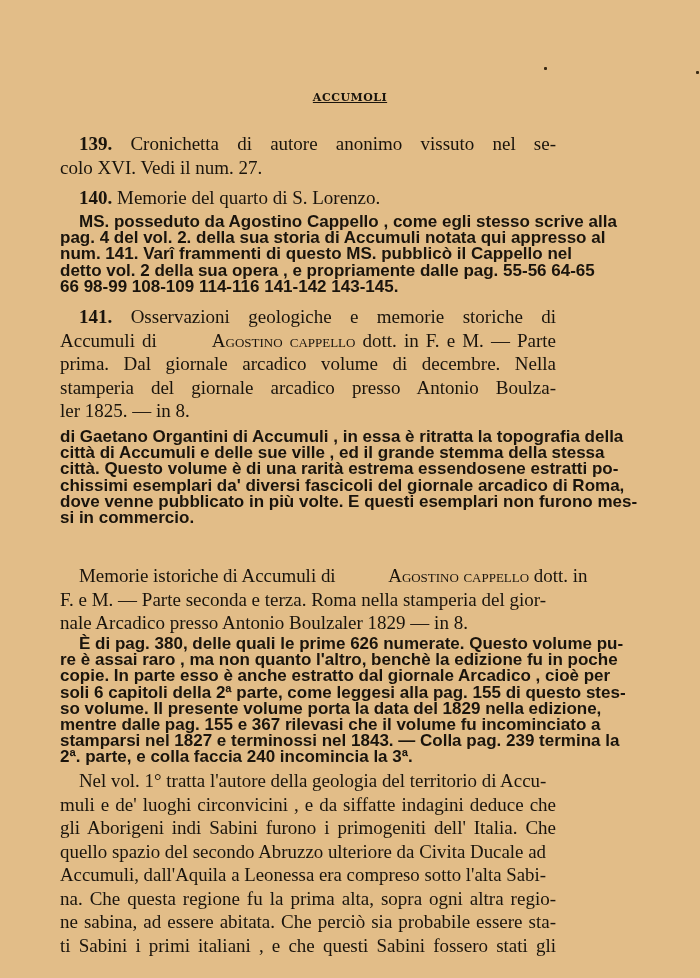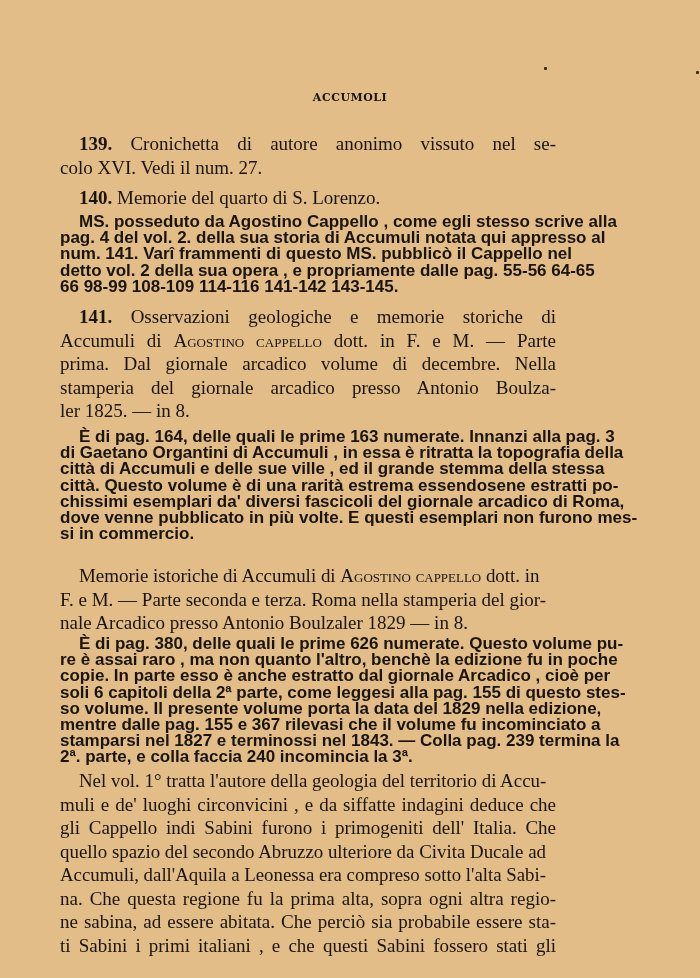--- a/index.html
+++ b/index.html
@@ -7,39 +7,39 @@
     width:700px; height:978px; overflow:hidden;
     background:#e2bd88;
     color:#1a140c;
     font-family:"DejaVu Serif", serif;
     position:relative;
   }
   .page { position:absolute; left:0; top:0; width:700px; height:978px; }
   .running-head {
     position:absolute; left:0; width:700px; top:91px;
     text-align:center; font-family:"DejaVu Serif", serif;
-    font-weight:bold; font-size:11px; letter-spacing:0.5px;
+    font-weight:bold; font-size:11px; letter-spacing:0.5px;text-decoration:underline;
   }
   .blk { position:absolute; left:60px; width:496px; }
   .big {
     font-family:"Liberation Serif", serif;
     font-size:19px; line-height:23.5px;
     text-align:justify; font-weight:normal;
     transform-origin:0 0;
   }
   .big .ln, .small .ln { display:block; white-space:nowrap; text-align:justify; text-align-last:justify; }
   .big .ln.last, .small .ln.last { text-align-last:left; }
   .small {
     font-family:"Liberation Sans", sans-serif;
     font-weight:bold;
     font-size:17px; line-height:16.2px;
   }
   .num { font-weight:bold; }
   .indent { padding-left:19px; }
-  .sc { font-variant:small-caps; }
+  .sc { font-variant:small-caps;margin-left:48px; }
   .speck { position:absolute; width:3px; height:3px; background:#3a2a14; border-radius:1px; }
 </style>
 </head>
 <body>
 
 <div class="page">
 
   <div class="running-head">ACCUMOLI</div>
 
   <div class="blk big" style="top:132px;">
@@ -59,21 +59,20 @@
   </div>
 
   <div class="blk big" style="top:305px;">
     <span class="ln indent"><span class="num">141.</span><span> Osservazioni geologiche e memorie storiche di</span></span>
     <span class="ln sc-line"><span>Accumuli di </span><span class="sc">Agostino cappello</span><span> dott. in F. e M. — Parte</span></span>
     <span class="ln">prima. Dal giornale arcadico volume di decembre. Nella</span>
     <span class="ln">stamperia del giornale arcadico presso Antonio Boulza-</span>
     <span class="ln last">ler 1825. — in 8.</span>
   </div>
   <div class="blk small" style="top:429px;">
-    <span class="ln indent">È di pag. 164, delle quali le prime 163 numerate. Innanzi alla pag. 3</span>
     <span class="ln">di Gaetano Organtini di Accumuli , in essa è ritratta la topografia della</span>
     <span class="ln">città di Accumuli e delle sue ville , ed il grande stemma della stessa</span>
     <span class="ln">città. Questo volume è di una rarità estrema essendosene estratti po-</span>
     <span class="ln">chissimi esemplari da' diversi fascicoli del giornale arcadico di Roma,</span>
     <span class="ln">dove venne pubblicato in più volte. E questi esemplari non furono mes-</span>
     <span class="ln last">si in commercio.</span>
   </div>
 
   <div class="blk big" style="top:564px;">
     <span class="ln indent sc-line" style="transform: scaleX(0.996768); transform-origin: 0px 0px; text-align-last: left;"><span>Memorie istoriche di Accumuli di </span><span class="sc">Agostino cappello</span><span> dott. in</span></span>
@@ -87,21 +86,21 @@
     <span class="ln">soli 6 capitoli della 2ª parte, come leggesi alla pag. 155 di questo stes-</span>
     <span class="ln">so volume. Il presente volume porta la data del 1829 nella edizione,</span>
     <span class="ln">mentre dalle pag. 155 e 367 rilevasi che il volume fu incominciato a</span>
     <span class="ln">stamparsi nel 1827 e terminossi nel 1843. — Colla pag. 239 termina la</span>
     <span class="ln last">2ª. parte, e colla faccia 240 incomincia la 3ª.</span>
   </div>
 
   <div class="blk big" style="top:769px;">
     <span class="ln indent" style="transform: scaleX(0.9955); transform-origin: 0px 0px; text-align-last: left;">Nel vol. 1° tratta l'autore della geologia del territorio di Accu-</span>
     <span class="ln">muli e de' luoghi circonvicini , e da siffatte indagini deduce che</span>
-    <span class="ln">gli Cappello indi Sabini furono i primogeniti dell' Italia. Che</span>
+    <span class="ln">gli Aborigeni indi Sabini furono i primogeniti dell' Italia. Che</span>
     <span class="ln" style="transform: scaleX(0.993708); transform-origin: 0px 0px; text-align-last: left;">quello spazio del secondo Abruzzo ulteriore da Civita Ducale ad</span>
     <span class="ln" style="transform: scaleX(0.990483); transform-origin: 0px 0px; text-align-last: left;">Accumuli, dall'Aquila a Leonessa era compreso sotto l'alta Sabi-</span>
     <span class="ln">na. Che questa regione fu la prima alta, sopra ogni altra regio-</span>
     <span class="ln">ne sabina, ad essere abitata. Che perciò sia probabile essere sta-</span>
     <span class="ln">ti Sabini i primi italiani , e che questi Sabini fossero stati gli</span>
   </div>
 
   <div class="speck" style="left:544px;top:67px;"></div>
   <div class="speck" style="left:696px;top:71px;"></div>
 </div>

